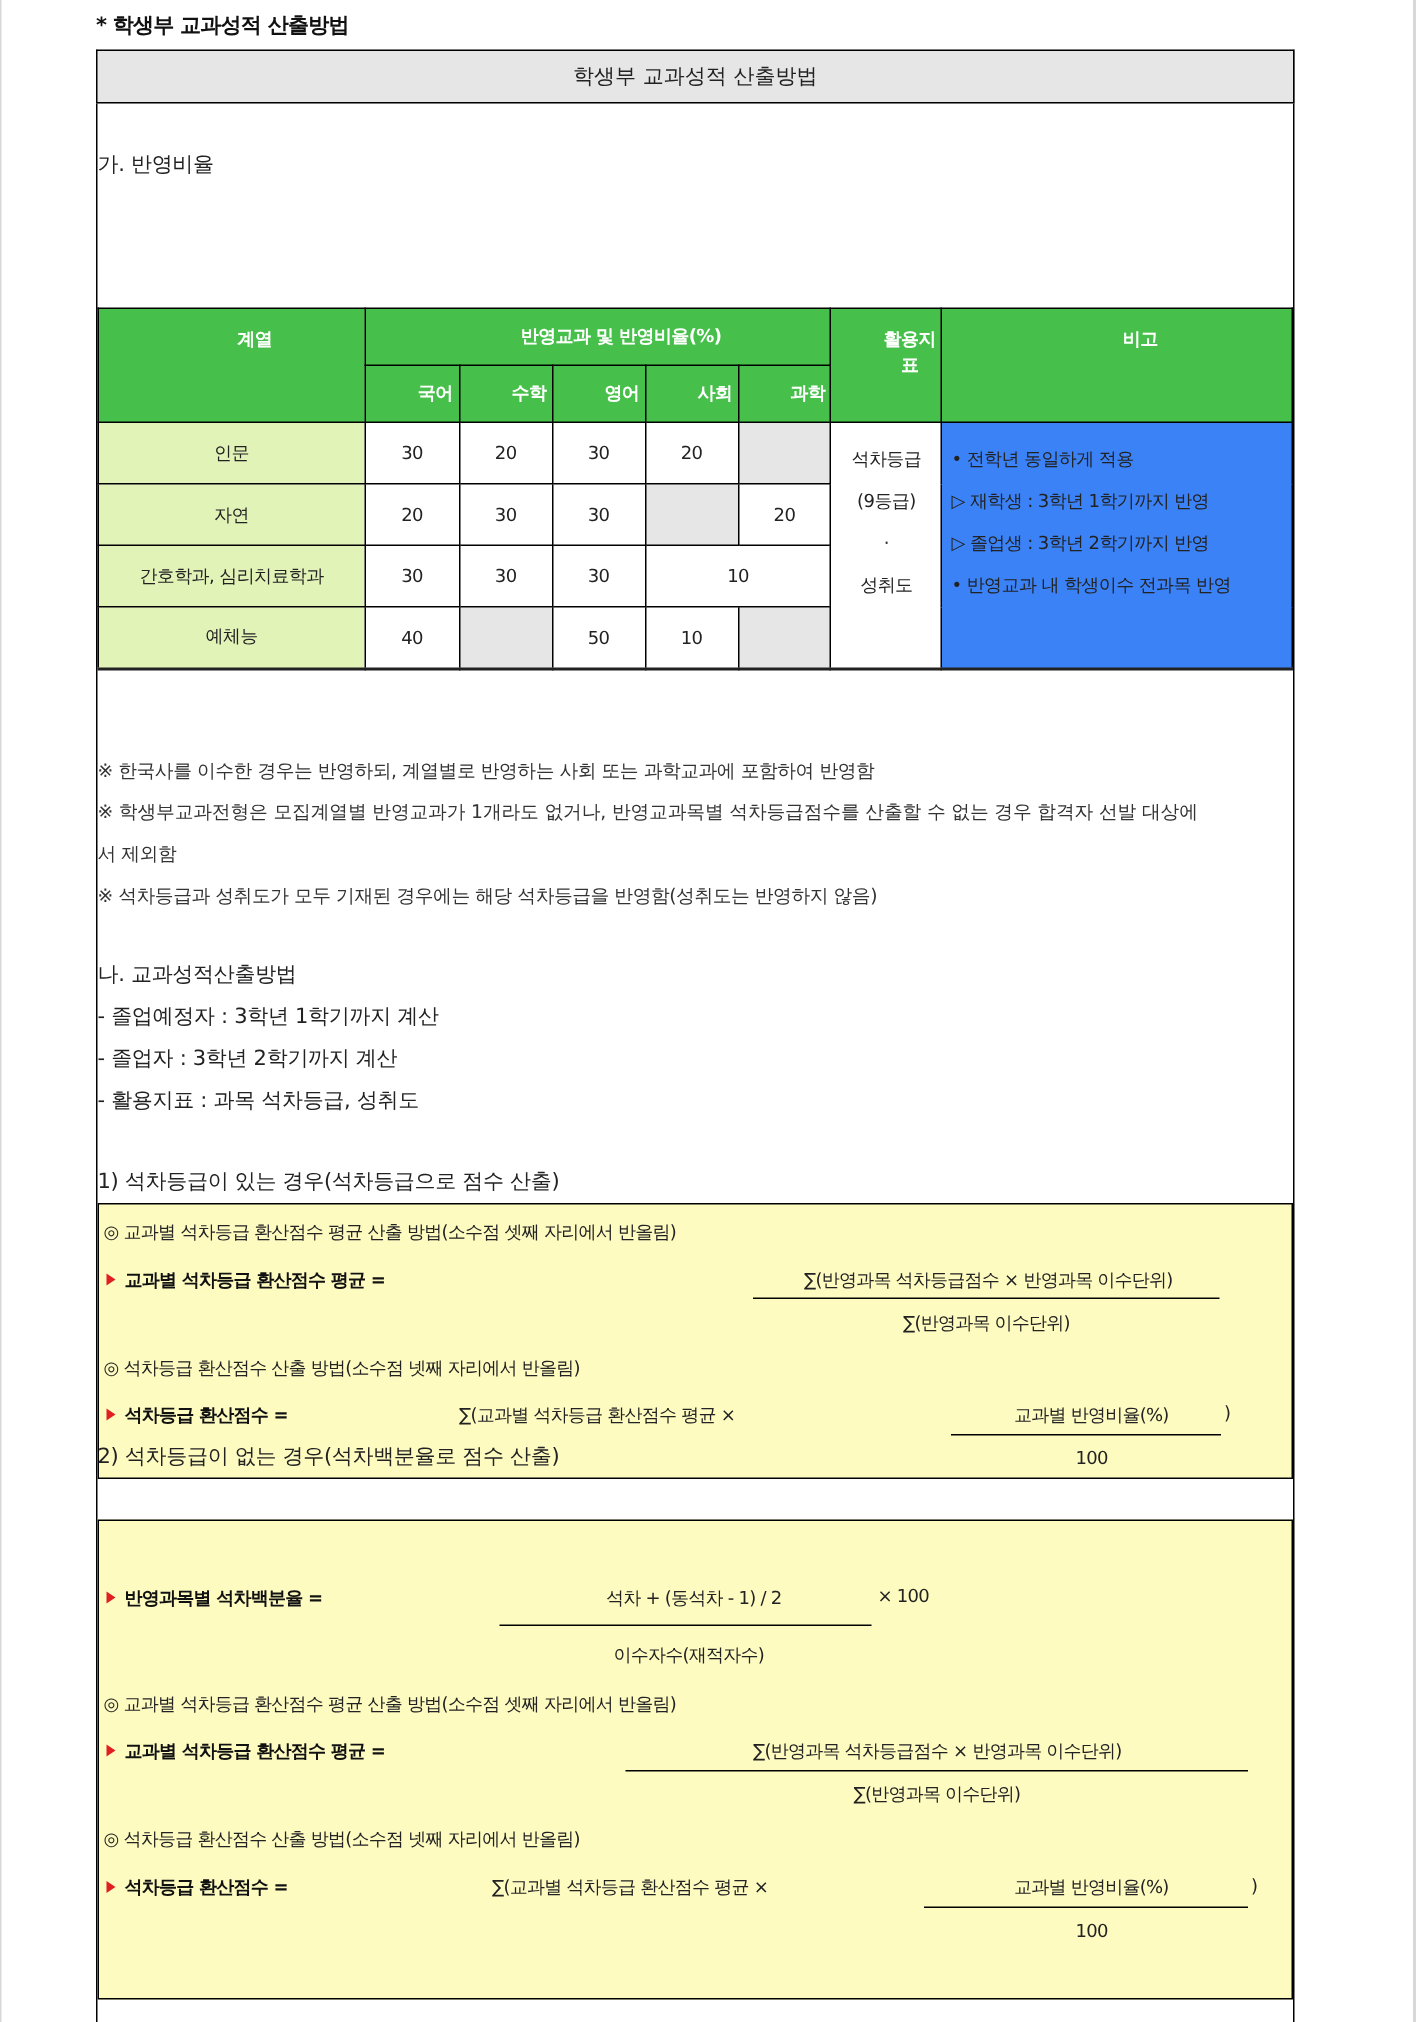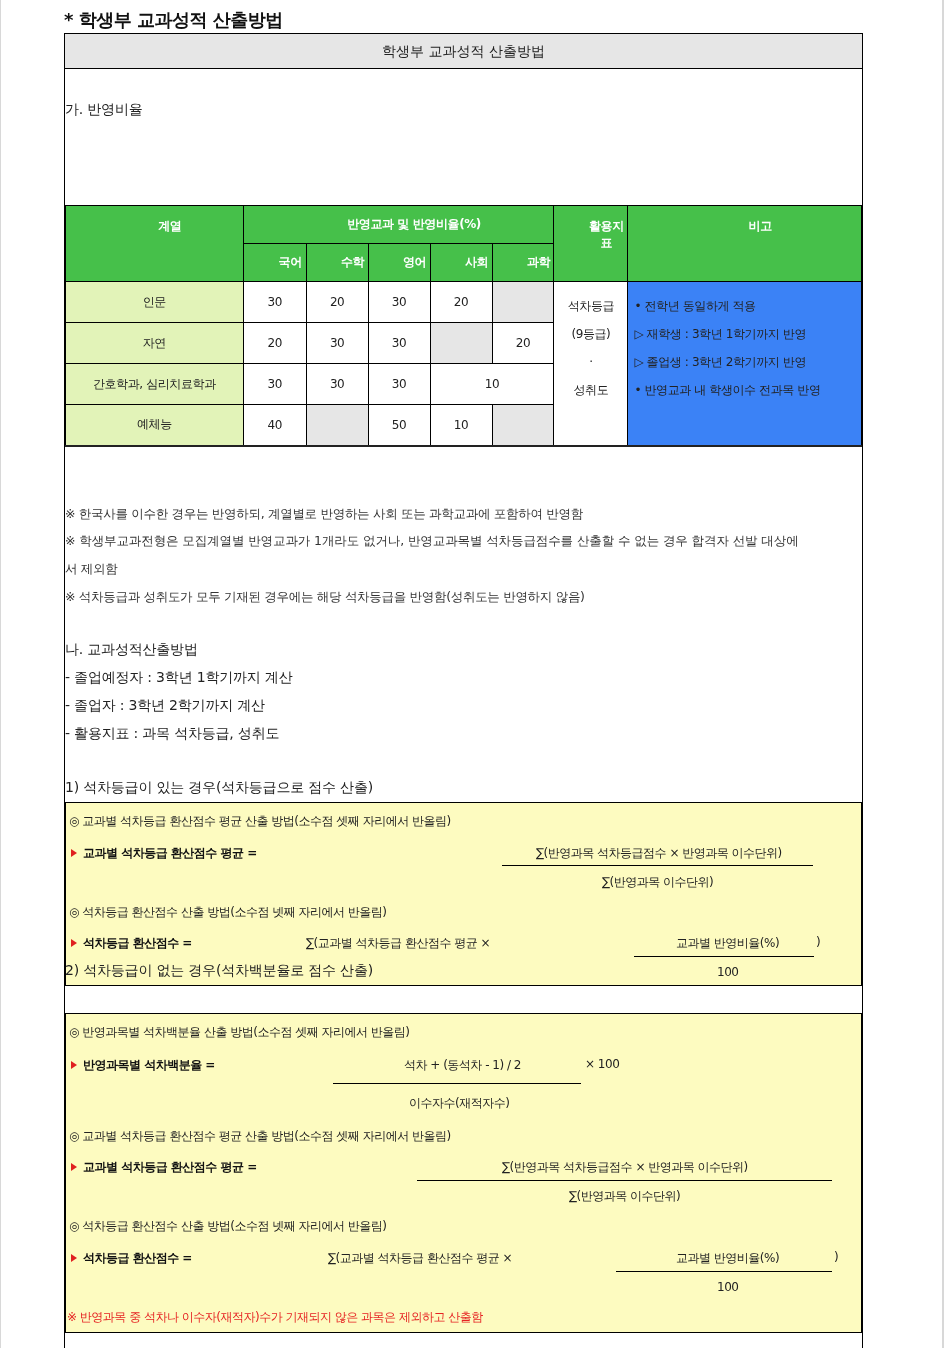--- a/index.html
+++ b/index.html
@@ -1,21 +1,21 @@
 <!DOCTYPE html>
 <html><head>
 <meta charset="utf-8">
 <style>
   * { box-sizing: border-box; margin: 0; padding: 0; }
   html, body { width: 944px; height: 1348px; background: #ffffff; overflow: hidden; }
   body { font-family: "DejaVu Sans", "Liberation Sans", sans-serif; color: #222; position: relative; }
   .right-edge { position: absolute; right: 0; top: 0; width: 2px; height: 1348px; background: #d8d8d8; }
   .left-edge { position: absolute; left: 0; top: 0; width: 1px; height: 1348px; background: #d8d8d8; }
 
-  .page-heading { position: absolute; left: 64px; top: 8px; font-size: 18px; font-weight: bold; color: #111; letter-spacing: -0.5px; }
+  .page-heading { position: absolute; left: 64px; top: 8px; font-size: 14px; font-weight: bold; color: #111; letter-spacing: -0.5px; }
 
   .frame { position: absolute; left: 64px; top: 33px; width: 799px; height: 1320px; border-left: 1px solid #000; border-right: 1px solid #000; }
   .title-bar { position: absolute; left: 64px; top: 33px; width: 799px; height: 36px; background: #e6e6e6; border: 1px solid #000; text-align: center; font-size: 14px; line-height: 34px; color: #222; }
 
   .txt { position: absolute; left: 65px; font-size: 14px; color: #222; white-space: nowrap; letter-spacing: -0.2px; }
   .note { font-size: 12.5px; color: #333; letter-spacing: -0.3px; }
 
   
   table.ratio { position: absolute; left: 65px; top: 205px; width: 797px; border-collapse: collapse; font-size: 12px; letter-spacing: -0.4px; }
   table.ratio td, table.ratio th { border: 1px solid #000; text-align: center; vertical-align: middle; }
@@ -144,35 +144,33 @@
   <div class="fl" style="left:240px; top:132px;">∑(교과별 석차등급 환산점수 평균 ×</div>
   <div class="fl" style="left:610px; top:132px;">교과별 반영비율(%)</div>
   <div class="fl" style="left:750px; top:132px;">)</div>
   <div class="bar" style="left:568px; width:180px; top:153px;"></div>
   <div class="fl" style="left:651px; top:162px;">100</div>
 </div>
 
 <div class="txt" style="top:962px;">2) 석차등급이 없는 경우(석차백분율로 점수 산출)</div>
 
 <div class="fbox" style="top:1013px; height:320px;">
-  <div class="fl" style="left:3px; top:10px;">◎ 반영과목별 석차백분율 산출 방법(소수점 셋째 자리에서 반올림)</div>
   <div class="fl bold" style="left:5px; top:43px;"><span class="tri"></span><span>반영과목별 석차백분율 =</span></div>
   <div class="fl" style="left:338px; top:43px;">석차 + (동석차 - 1) / 2</div>
   <div class="fl" style="left:519px; top:43px;">× 100</div>
   <div class="bar" style="left:267px; width:248px; top:69px;"></div>
   <div class="fl" style="left:343px; top:81px;">이수자수(재적자수)</div>
 
   <div class="fl" style="left:3px; top:114px;">◎ 교과별 석차등급 환산점수 평균 산출 방법(소수점 셋째 자리에서 반올림)</div>
   <div class="fl bold" style="left:5px; top:145px;"><span class="tri"></span><span>교과별 석차등급 환산점수 평균 =</span></div>
   <div class="fl" style="left:436px; top:145px;">∑(반영과목 석차등급점수 × 반영과목 이수단위)</div>
   <div class="bar" style="left:351px; width:415px; top:166px;"></div>
   <div class="fl" style="left:503px; top:174px;">∑(반영과목 이수단위)</div>
 
   <div class="fl" style="left:3px; top:204px;">◎ 석차등급 환산점수 산출 방법(소수점 넷째 자리에서 반올림)</div>
   <div class="fl bold" style="left:5px; top:236px;"><span class="tri"></span><span>석차등급 환산점수 =</span></div>
   <div class="fl" style="left:262px; top:236px;">∑(교과별 석차등급 환산점수 평균 ×</div>
   <div class="fl" style="left:610px; top:236px;">교과별 반영비율(%)</div>
   <div class="fl" style="left:768px; top:236px;">)</div>
   <div class="bar" style="left:550px; width:216px; top:257px;"></div>
   <div class="fl" style="left:651px; top:266px;">100</div>
 
-  <div class="fl red" style="left:1px; top:295px;">※ 반영과목 중 석차나 이수자(재적자)수가 기재되지 않은 과목은 제외하고 산출함</div>
 </div>
 
 </body></html>

